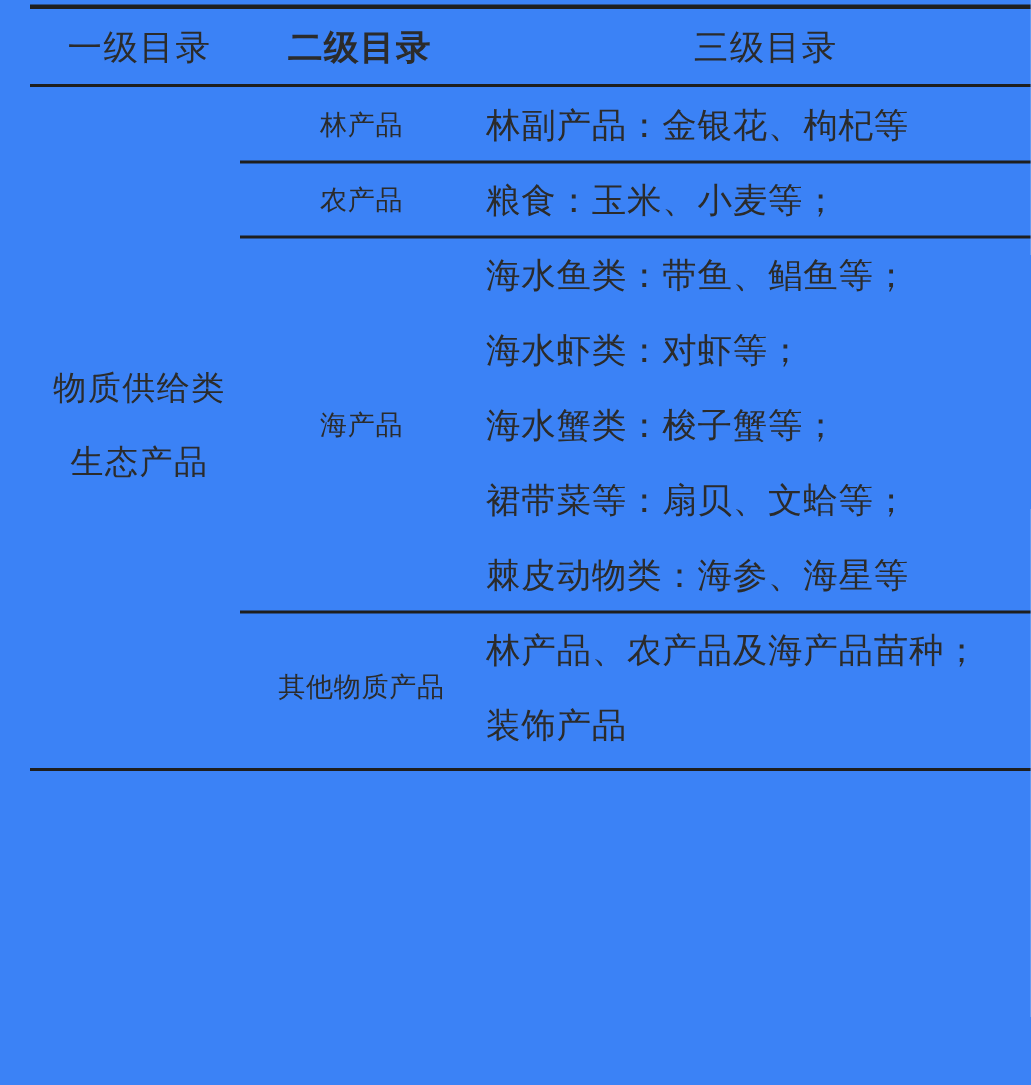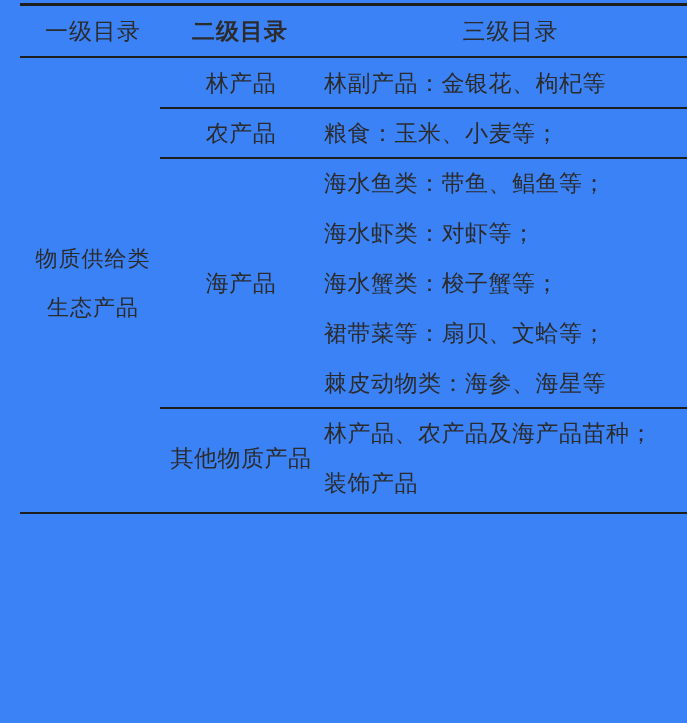--- a/index.html
+++ b/index.html
@@ -64,21 +64,21 @@
     right:5px;
     height:2px;
     background:#1e1e1e;
   }
   .col2{
     width:146px;
     margin-left:148px;
     display:flex;
     align-items:center;
     justify-content:center;
-    font-size:23px;
+    font-size:18px;
     letter-spacing:0.5px;
     white-space:nowrap;
     text-align:center;
   }
   .col3{
     flex:1;
     padding-left:10px;
     display:flex;
     flex-direction:column;
   }

